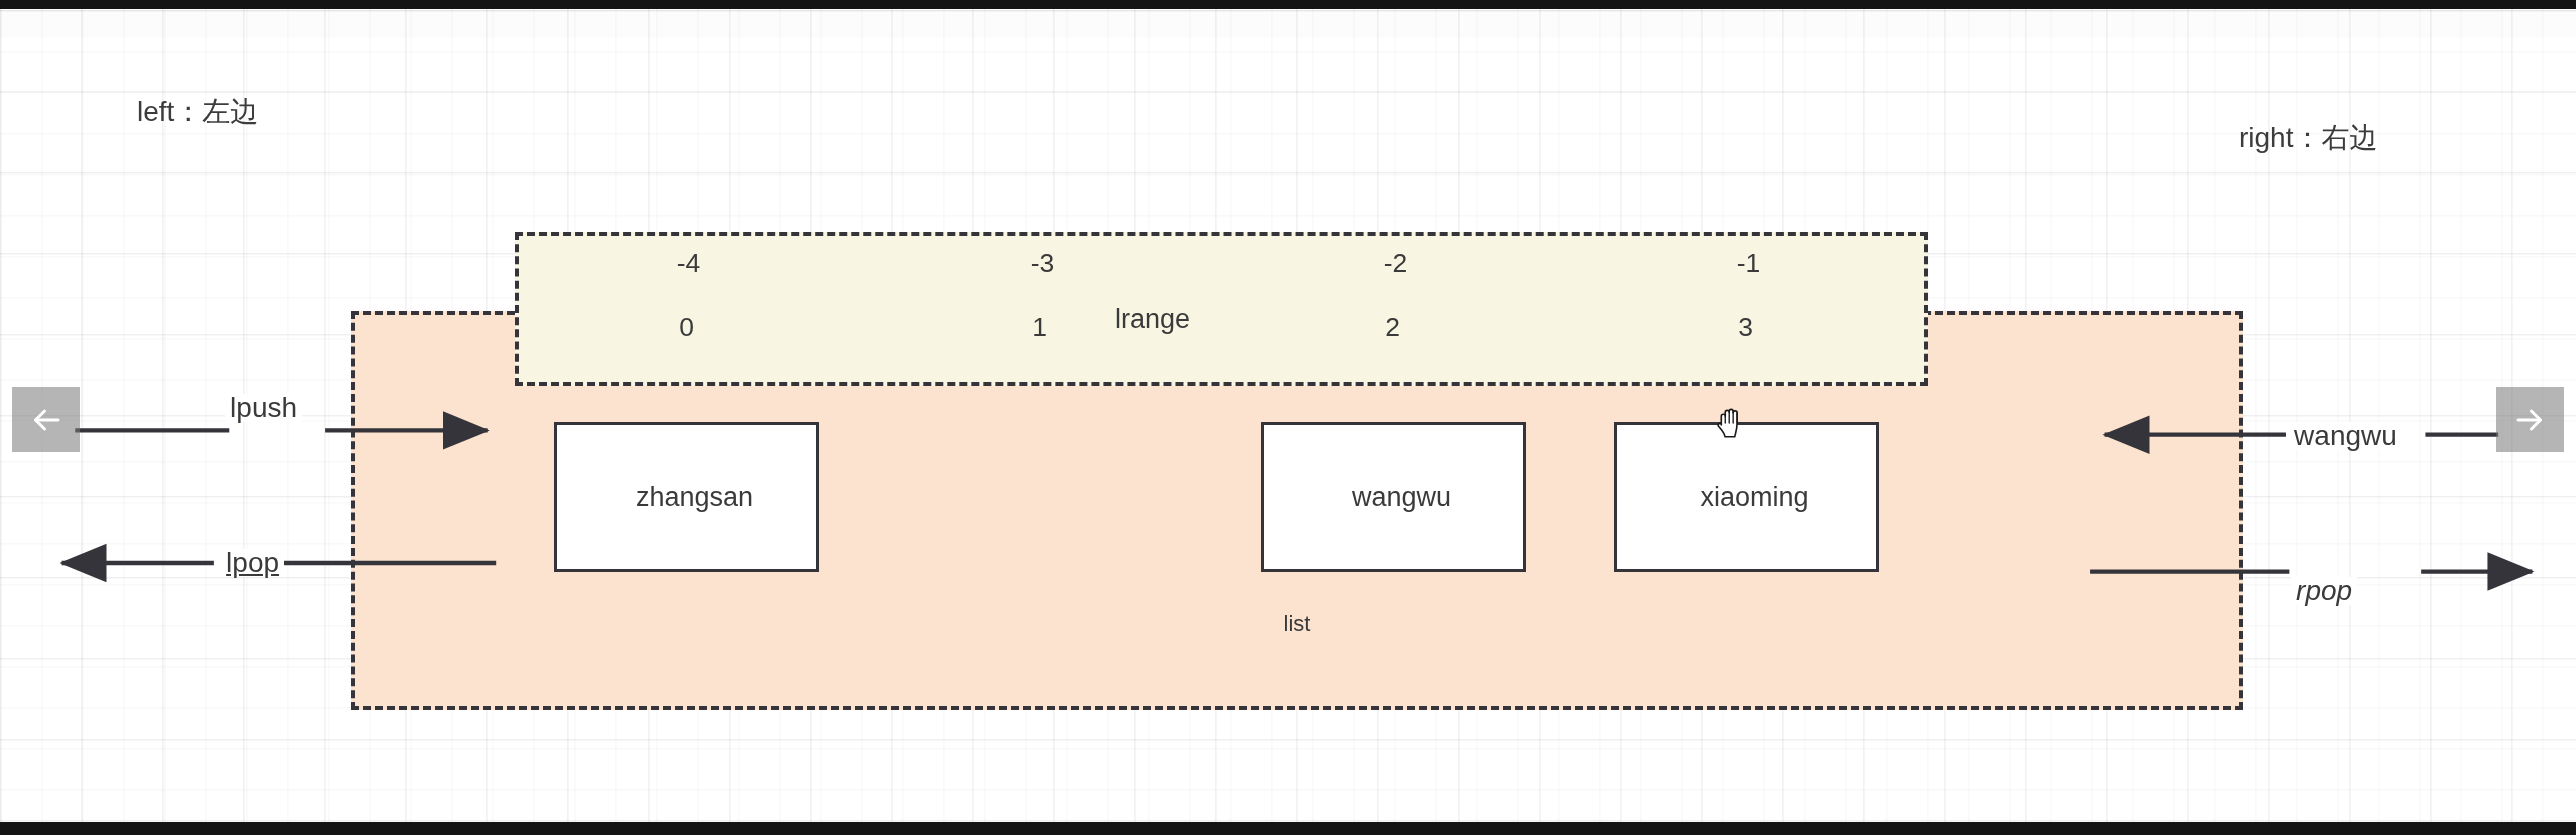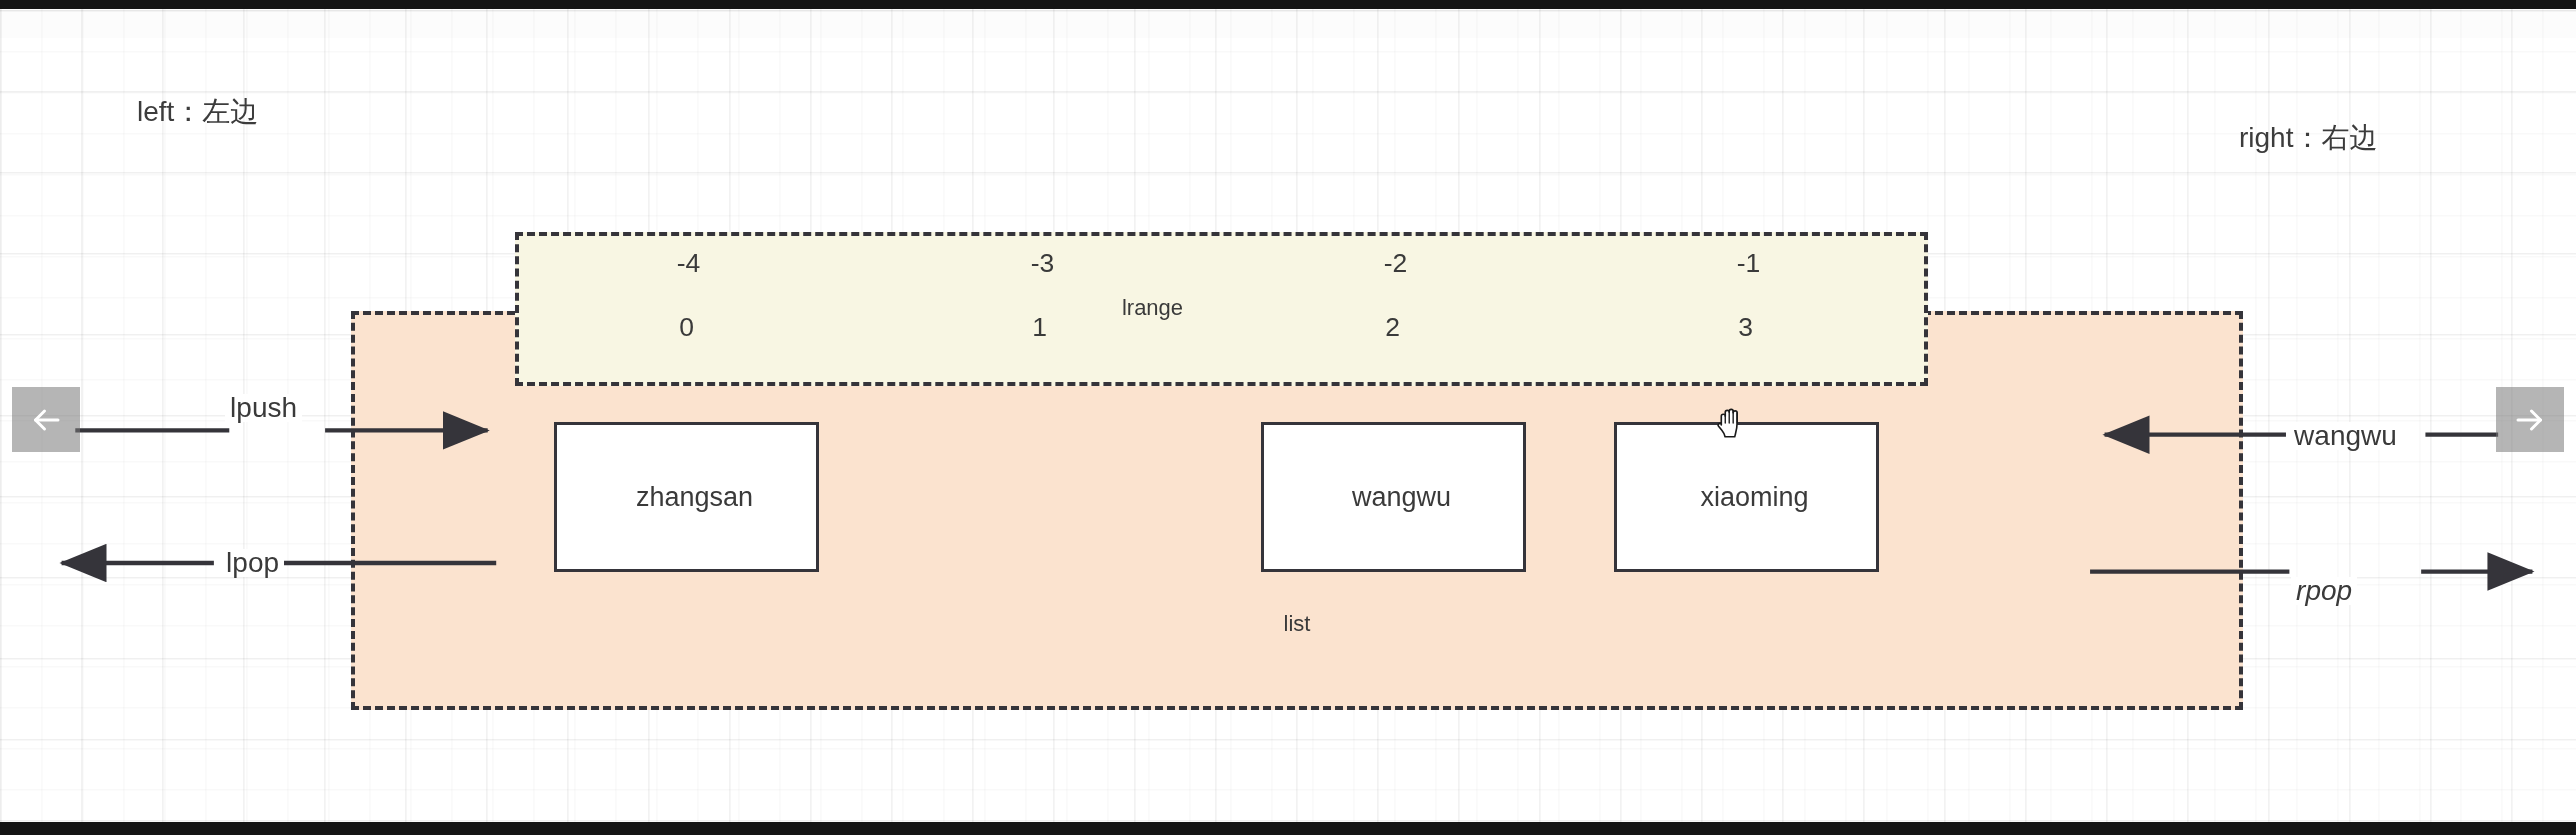--- a/index.html
+++ b/index.html
@@ -104,24 +104,24 @@
     top: 232px;
     width: 1413px;
     height: 154px;
     background: #f8f6e3;
     border: 4.3px dashed #35343a;
     z-index: 12;
   }
   #lrange-caption {
     position: absolute;
     left: 515px;
-    top: 295px;
+    top: 304px;
     width: 1275px;
     text-align: center;
-    font-size: 22px;
+    font-size: 27px;
     color: #3a3a3a;
     z-index: 18;
     pointer-events: none;
   }
   .idx-neg {
     position: absolute;
     top: 248px;
     font-size: 26.5px;
     color: #3a3a3a;
     width: 137px;
@@ -172,21 +172,21 @@
     position: absolute;
     font-size: 28px;
     color: #3a3a3a;
     line-height: 1;
     background: #ffffff;
     padding: 0 5.1px;
     white-space: nowrap;
     z-index: 28;
   }
   #op-lpush { left: 225px;  top: 394px; }
-  #op-lpop  { left: 221px;  top: 549px; }
+  #op-lpop  { left: 221px;  top: 549px; text-decoration: underline; }
   #op-rpush { left: 2289px; top: 422px; }
   #op-rpop  { left: 2291px; top: 577px; font-style: italic; }
 
   
   .nav-chip {
     position: absolute;
     width: 68px;
     height: 65px;
     background: rgba(120,120,120,0.55);
     display: flex;

